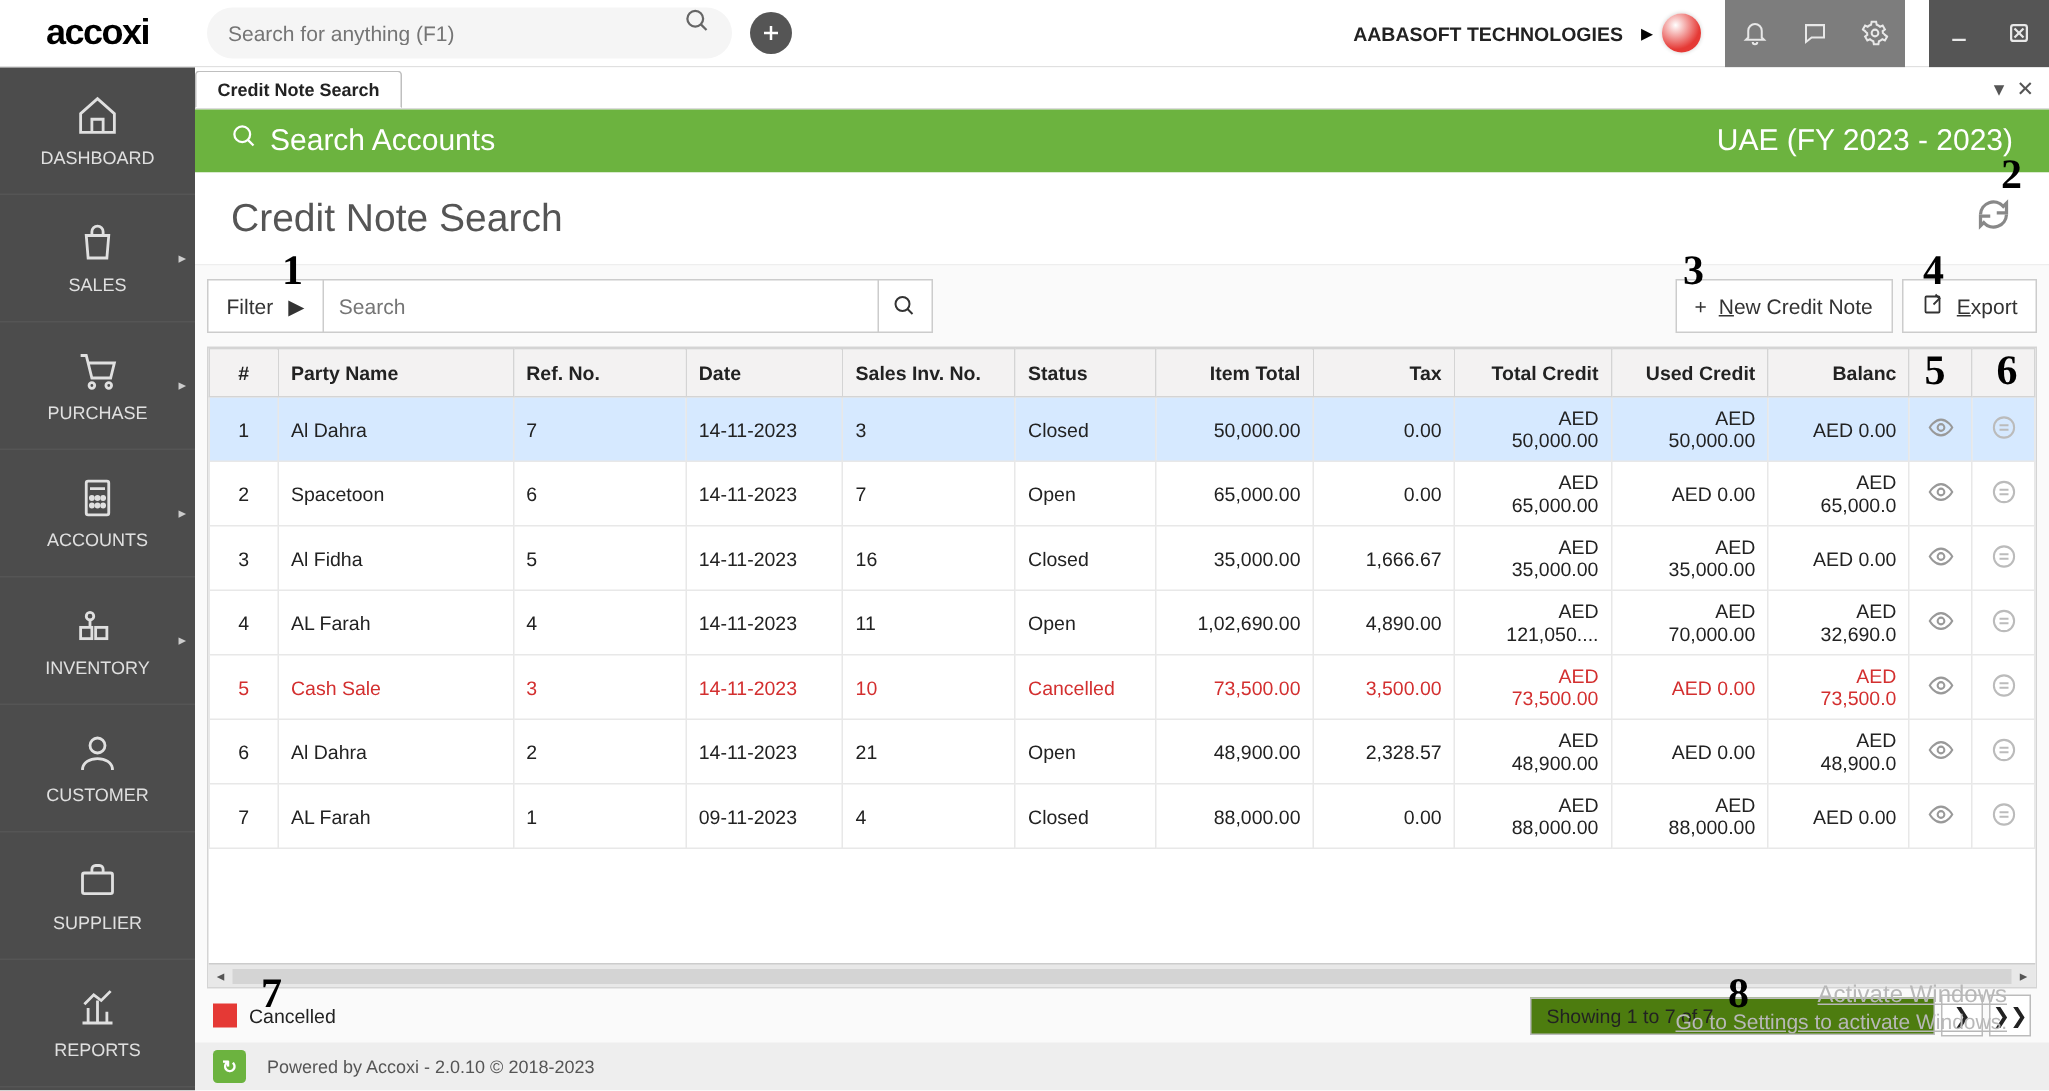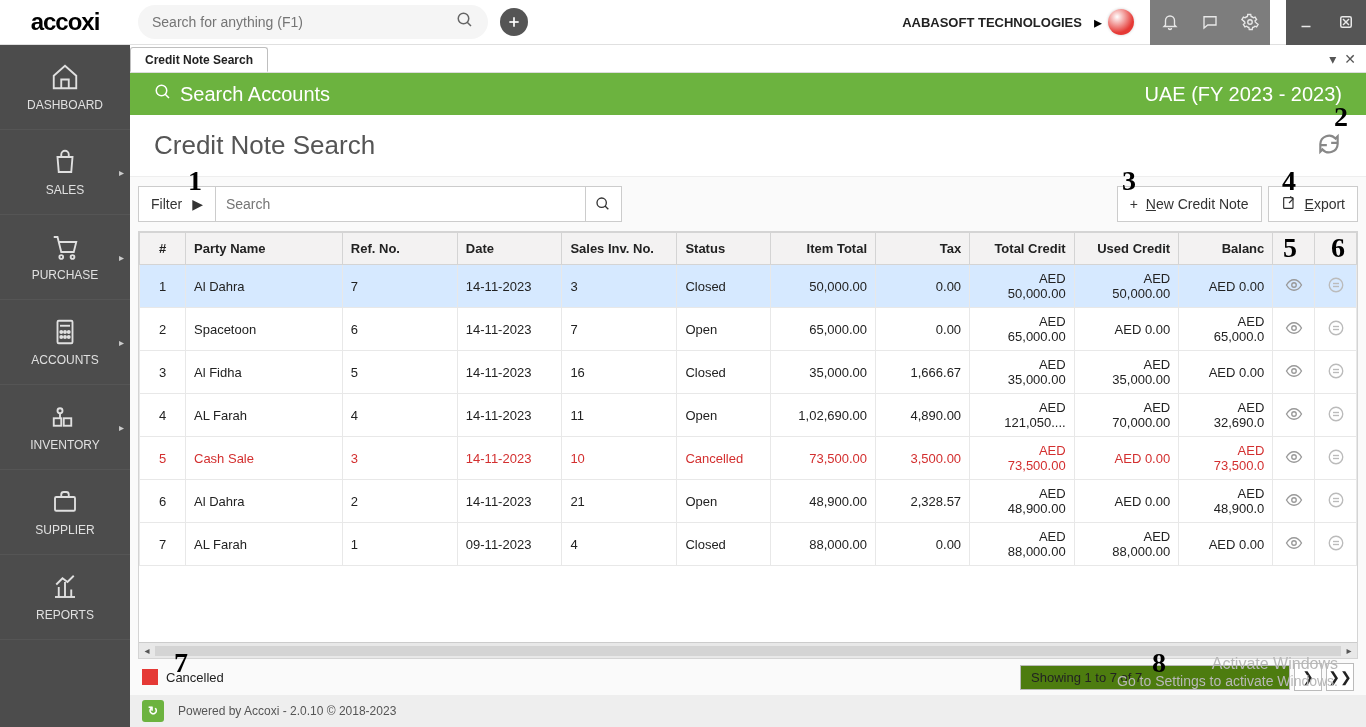--- a/index.html
+++ b/index.html
@@ -1,21 +1,21 @@
 <!DOCTYPE html>
 <html><head>
   <meta charset="utf-8">
   <style>
     * { margin: 0; padding: 0; box-sizing: border-box; font-family: "Segoe UI", Arial, sans-serif; }
     body { width: 1366px; height: 727px; overflow: hidden; background: #fff; position: relative; }
 
     
     .topbar { height: 45px; display: flex; align-items: center; background: #fff; border-bottom: 1px solid #e0e0e0; }
     .logo { width: 130px; height: 45px; display: flex; align-items: center; justify-content: center; font-size: 24px; font-weight: 900; letter-spacing: -1px; color: #000; }
-    .search-wrap { margin-left: 8px; display: flex; align-items: center; background: #f5f5f5; border-radius: 20px; height: 34px; width: 350px; padding: 0 14px; }
+    .search-wrap { margin-left: 8px; display: flex; background: #f5f5f5; border-radius: 20px; height: 34px; width: 350px; padding: 0 14px; }
     .search-wrap input { border: none; background: transparent; outline: none; flex: 1; font-size: 14px; color: #555; }
     .search-wrap .sicon { color: #666; }
     .add-circle { margin-left: 12px; width: 28px; height: 28px; border-radius: 50%; background: #555; color: #fff; display: flex; align-items: center; justify-content: center; font-size: 18px; cursor: pointer; }
     .top-right { margin-left: auto; display: flex; align-items: center; gap: 6px; padding-right: 0; }
     .company { font-size: 13px; font-weight: 600; color: #222; margin-right: 6px; }
     .orb { width: 26px; height: 26px; border-radius: 50%; background: radial-gradient(circle at 35% 30%, #fff, #e53935 65%); box-shadow: 0 0 3px rgba(0,0,0,.2); }
     .top-icon-group { display: flex; background: #7d7d7d; height: 45px; margin-left: 10px; }
     .top-icon-btn { width: 40px; display: flex; align-items: center; justify-content: center; color: #e8e8e8; cursor: pointer; }
     .top-icon-btn svg { width: 18px; height: 18px; }
     .top-icon-group.dark { background: #555; }
@@ -71,21 +71,21 @@
     .pager { margin-left: auto; display: flex; align-items: center; gap: 4px; }
     .pager-info { border: 1px solid #bbb; padding: 4px 10px; width: 270px; font-size: 13px; background: #4d7c0f; }
     .pager-btn { border: 1px solid #bbb; width: 28px; height: 28px; display: flex; align-items: center; justify-content: center; cursor: pointer; background: #fff; font-size: 14px; }
 
     
     .footer { height: 32px; background: #eeeeee; display: flex; align-items: center; padding: 0 12px; font-size: 12px; color: #555; gap: 14px; }
     .footer .flogo { width: 22px; height: 22px; background: #6cb33f; border-radius: 3px; display: flex; align-items: center; justify-content: center; color: #fff; font-weight: 900; }
     .footer-right { margin-left: auto; display: flex; align-items: center; gap: 14px; }
     .exit-btn { background: #6cb33f; color: #fff; padding: 4px 18px; font-size: 12px; cursor: pointer; }
 
-    .watermark { position: absolute; right: 28px; bottom: 38px; text-align: right; color: #b8b8b8; font-size: 16px; z-index: 5; pointer-events: none; }
+    .watermark { position: absolute; right: 28px; bottom: 38px; text-align: right; color: #b8b8b8; font-size: 16px; z-index: 5; pointer-events: none; text-decoration: underline; }
     .watermark .sub { font-size: 14px; }
 
     u.kb { text-decoration: underline; }
   </style>
 </head>
 <body>
 
 <div class="topbar">
   <div class="logo">accoxi</div>
   <div class="search-wrap">
@@ -184,20 +184,27 @@
   </div>
   <div class="nav-item">
     <svg viewBox="0 0 24 24" fill="none" stroke="#e0e0e0" stroke-width="1.5">
         <rect x="3" y="13" width="6" height="6"></rect>
         <rect x="11" y="13" width="6" height="6"></rect>
         <circle cx="8" cy="7" r="2"></circle>
         <path d="M8 9v4"></path>
       </svg>
     <span>INVENTORY</span>
     <span class="chev">▸</span>
+  </div>
+  <div class="nav-item">
+    <svg viewBox="0 0 24 24" fill="none" stroke="#e0e0e0" stroke-width="1.5">
+        <circle cx="12" cy="8" r="4"></circle>
+        <path d="M4 21c0-4 4-6 8-6s8 2 8 6"></path>
+      </svg>
+    <span>CUSTOMER</span>
   </div>
   <div class="nav-item">
     <svg viewBox="0 0 24 24" fill="none" stroke="#e0e0e0" stroke-width="1.5">
         <rect x="4" y="8" width="16" height="11" rx="1"></rect>
         <path d="M9 8V6a2 2 0 012-2h2a2 2 0 012 2v2"></path>
       </svg>
     <span>SUPPLIER</span>
   </div>
   <div class="nav-item">
     <svg viewBox="0 0 24 24" fill="none" stroke="#e0e0e0" stroke-width="1.5">

